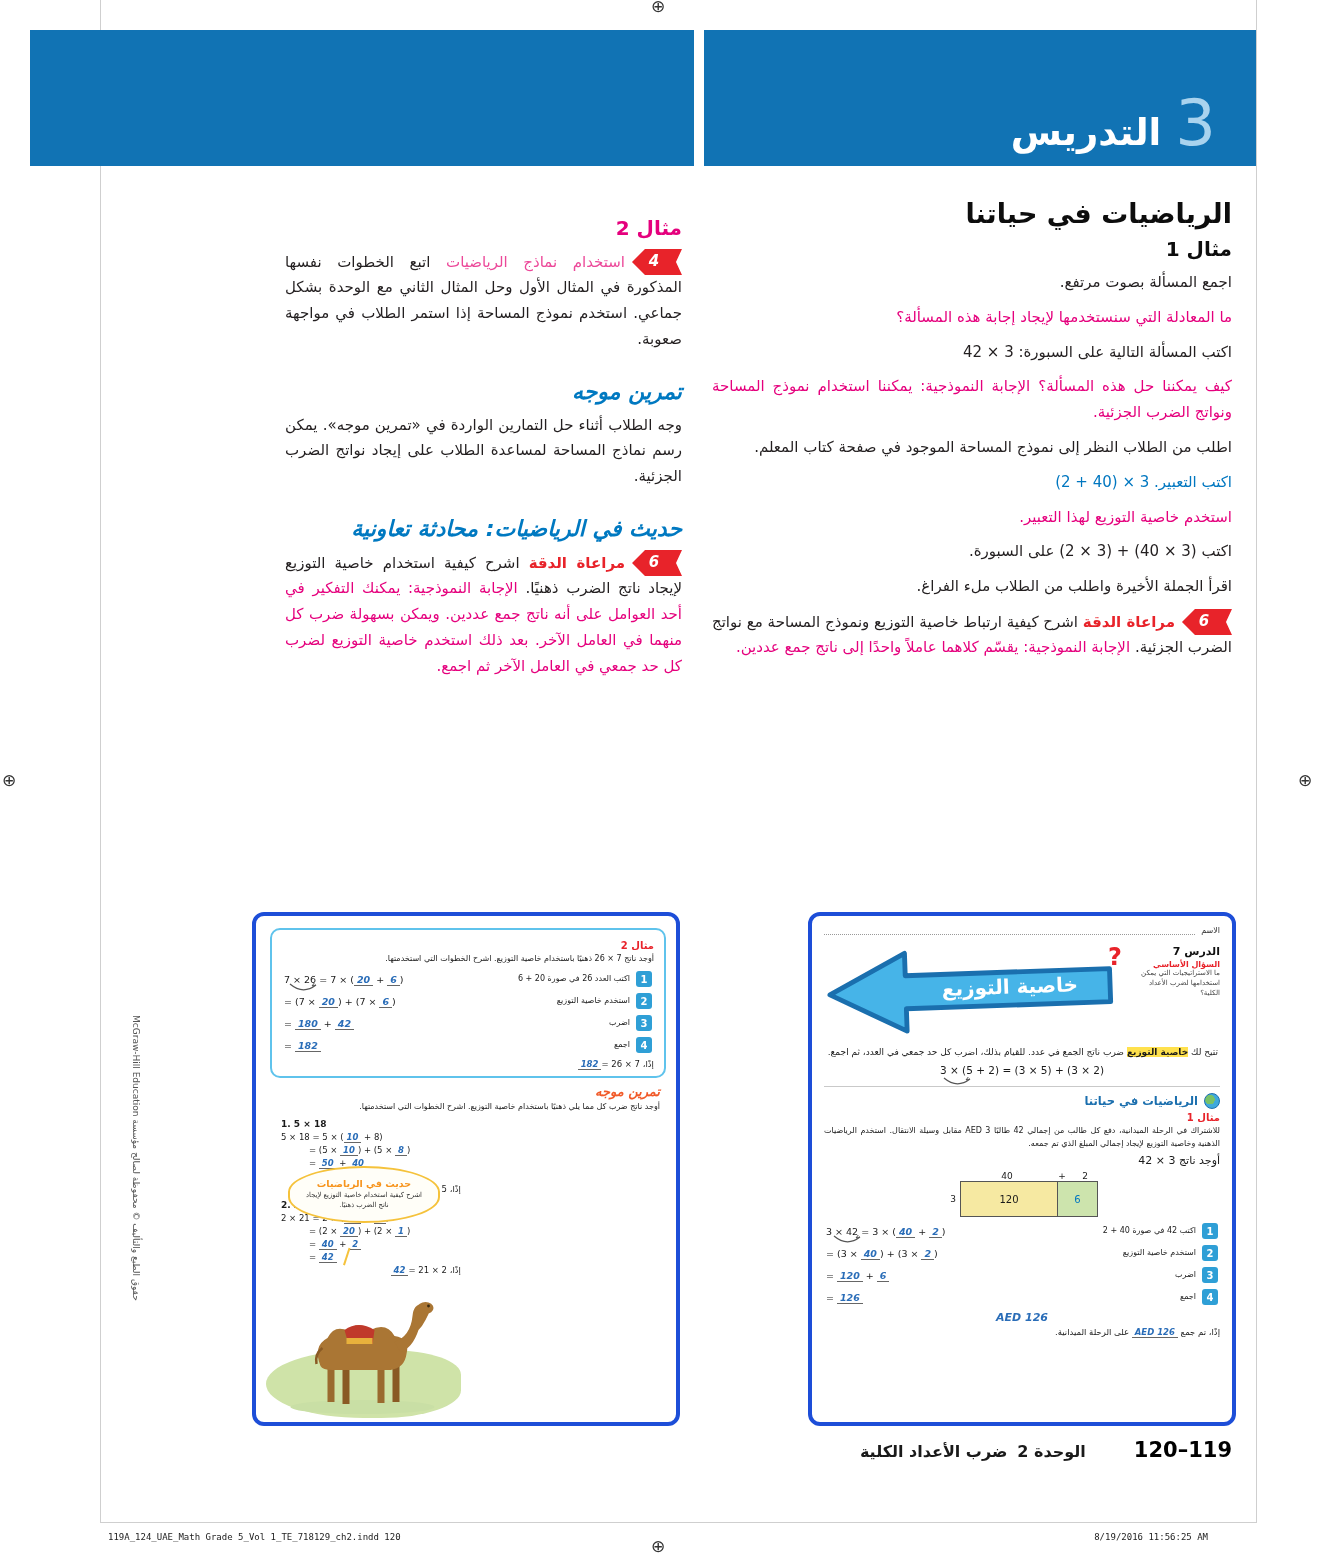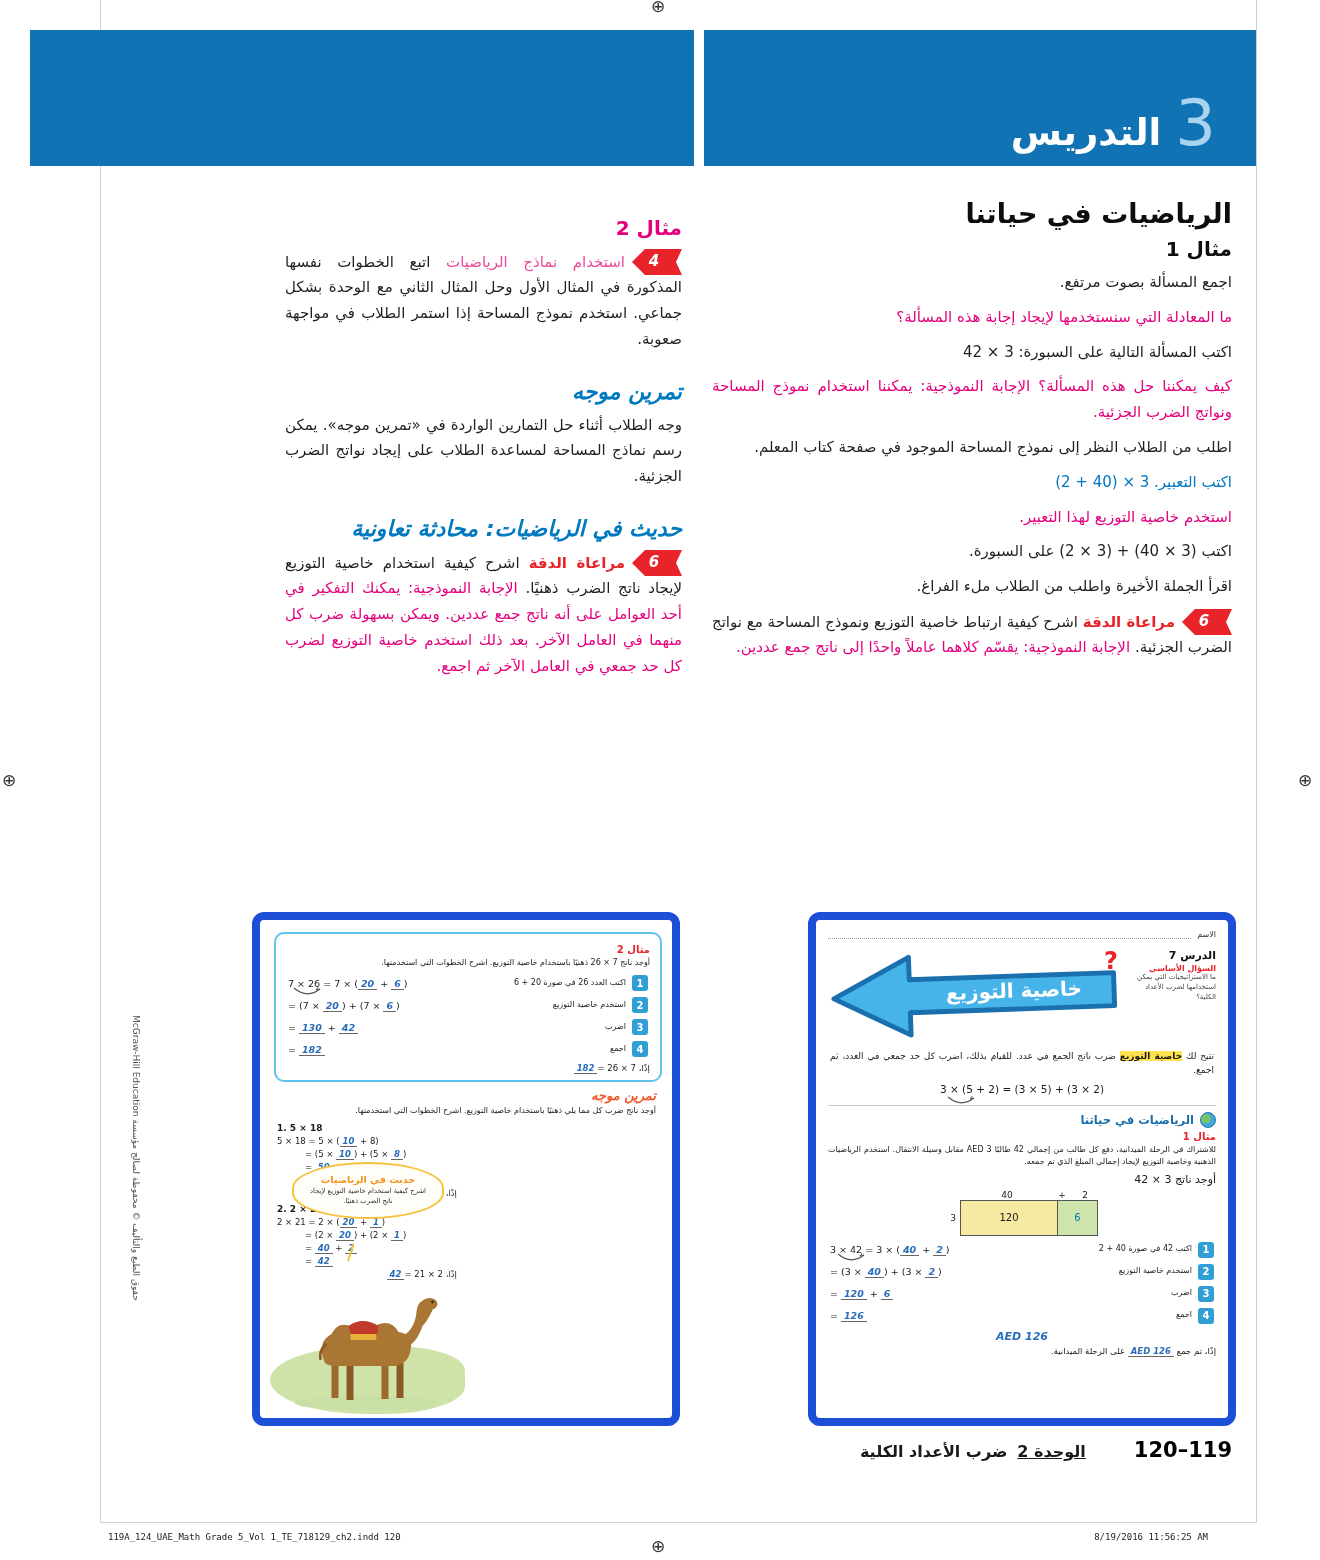--- a/index.html
+++ b/index.html
@@ -26,21 +26,21 @@
   h2.ex.mag{color:#e5007d;}
   h2.blueh{font-size:22px;font-weight:800;font-style:italic;color:#0079c1;margin:26px 0 6px 0;}
   .k{color:#231f20;} .m{color:#e5007d;} .b{color:#0077c0;}
   .redbold{color:#e8232a;font-weight:800;}
   .magbold{color:#ec4899;font-weight:400;}
   .mp-badge{display:inline-flex;align-items:center;justify-content:center;width:44px;height:26px;
             background:#e8232a;color:#fff;font-weight:800;font-size:15px;vertical-align:middle;
             margin-left:7px;padding-right:6px;
             clip-path:polygon(0% 50%,26% 0%,100% 0%,88% 50%,100% 100%,26% 100%);}
   
-  .thumb{position:absolute;top:912px;width:428px;height:514px;background:#fff;border:8px solid #1d4ed8;
+  .thumb{position:absolute;top:912px;width:428px;height:514px;background:#fff;border:4px solid #1d4ed8;
          border-radius:12px;direction:rtl;overflow:hidden;font-size:9px;}
   .thumb-right{left:808px;padding:8px 12px;box-sizing:border-box;}
   .thumb-left{left:252px;box-sizing:border-box;}
   .name-row{display:flex;align-items:flex-end;gap:6px;font-size:8px;color:#333;}
   .name-line{flex:1;border-bottom:1px dotted #999;height:10px;}
   .banner-region{position:relative;height:102px;margin-top:4px;}
   .big-arrow{position:absolute;left:0px;top:4px;width:292px;height:94px;transform:rotate(-2deg);}
   .big-arrow svg{width:100%;height:100%;}
   .big-arrow-label{position:absolute;left:88px;top:33px;width:196px;text-align:center;color:#fff;
                    font-weight:800;font-size:20px;}
@@ -97,21 +97,21 @@
           padding:10px 12px;text-align:center;background:#fffef8;box-sizing:border-box;z-index:2;}
   .bubble-title{color:#f7941d;font-weight:800;font-size:9.5px;}
   .bubble-text{font-size:6.8px;color:#333;line-height:1.45;margin-top:2px;}
   .bubble-tail{position:absolute;top:80px;left:70px;width:10px;height:18px;border-right:2.5px solid #f5c23b;
                transform:rotate(18deg);z-index:1;}
   .camel-svg{position:absolute;bottom:2px;left:14px;z-index:2;}
   
   .unit-footer{position:absolute;top:1438px;right:88px;direction:rtl;display:flex;align-items:baseline;gap:48px;}
   .pages{font-size:21px;font-weight:800;color:#000;}
   .unit{display:flex;gap:10px;align-items:baseline;}
-  .unit-label{font-size:16px;font-weight:800;text-decoration:underline;}
+  .unit-label{font-size:16px;font-weight:800;}
   .unit-title{font-size:16px;font-weight:800;}
   .printinfo{position:absolute;top:1532px;font-size:9px;color:#222;font-family:"DejaVu Sans Mono",monospace;}
   .copyright{position:absolute;left:141px;top:1015px;transform:rotate(90deg);transform-origin:0 0;
              font-size:9px;color:#555;direction:rtl;white-space:nowrap;}
 </style>
 </head>
 <body>
 
 <div id="canvas">
 
@@ -273,21 +273,21 @@
         <span class="step-tab">2</span>
         <span class="step-label">استخدم خاصية التوزيع</span>
         <span class="eqwrap">
             <span class="step-eq"><span>= (7 × </span><span class="ans">20</span><span>) + (7 × </span><span class="ans">6</span><span>)</span></span>
           </span>
       </div>
       <div class="step-row">
         <span class="step-tab">3</span>
         <span class="step-label">اضرب</span>
         <span class="eqwrap">
-            <span class="step-eq"><span>= </span><span class="ans">130</span><span> + </span><span class="ans">42</span></span>
+            <span class="step-eq"><span>= </span><span class="ans">180</span><span> + </span><span class="ans">42</span></span>
           </span>
       </div>
       <div class="step-row">
         <span class="step-tab">4</span>
         <span class="step-label">اجمع</span>
         <span class="eqwrap">
             <span class="step-eq"><span>= </span><span class="ans">182</span></span>
           </span>
       </div>
       <div class="conclusion"><span>إذًا، </span><span>7 × 26 =</span><span class="ans">182</span></div>

